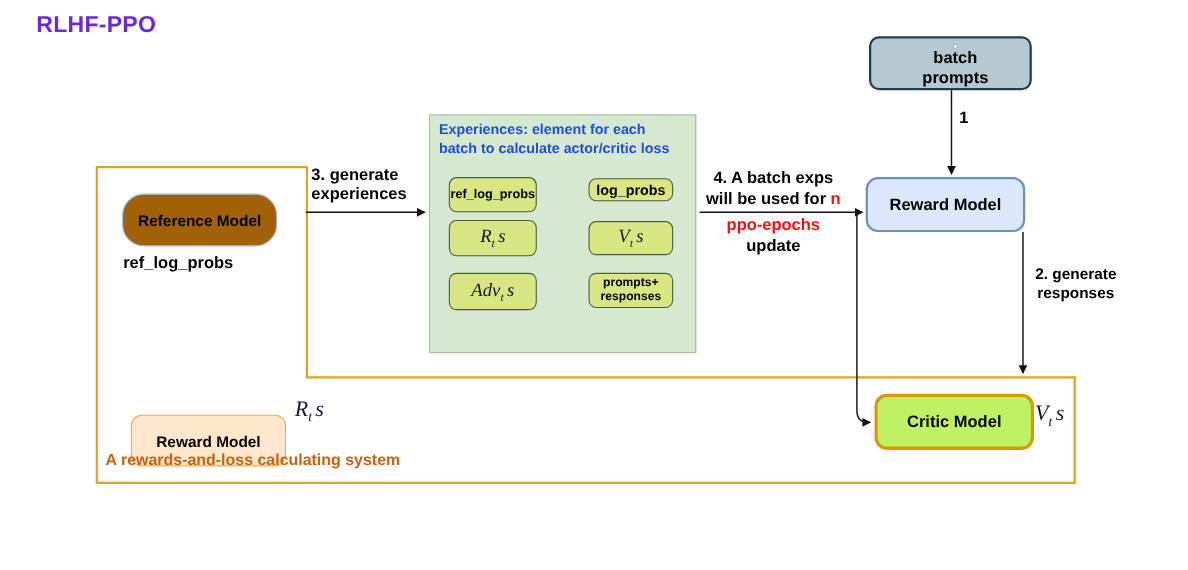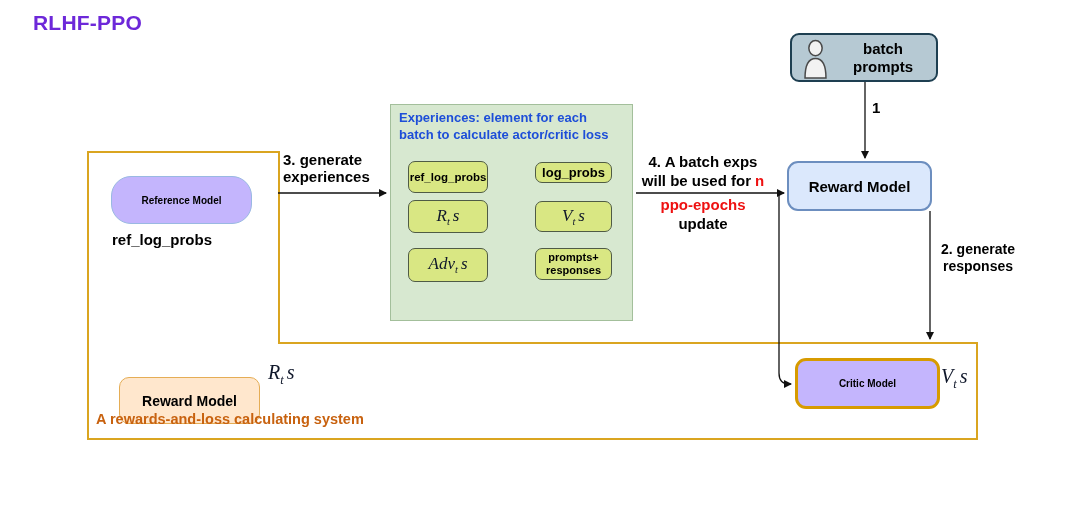--- a/index.html
+++ b/index.html
@@ -18,44 +18,45 @@
   }
 
   .node {
     position:absolute; display:flex; align-items:center; justify-content:center;
     font-weight:bold; color:#000; text-align:center; box-sizing:border-box;
   }
   .preline { white-space: pre-line; }
 
   .node-reference {
     left:111px; top:176px; width:141px; height:48px;
-    background:#c4b5fd; border:1.4px solid #99b9e2; border-radius:20px;
-    font-size:10px;
+    background:#a16207; border:1.4px solid #99b9e2; border-radius:20px;
+    font-size:14px;
   }
   .node-actor {
     left:787px; top:161px; width:145px; height:50px;
     background:#dbe8fc; border:2.6px solid #6c8ebf; border-radius:11px;
     font-size:15px;
   }
   .node-critic {
     left:795px; top:358px; width:145px; height:51px;
-    background:#c4b5fd; border:3px solid #d79b00; border-radius:11px;
-    font-size:10px;
+    background:#bef264; border:3px solid #d79b00; border-radius:11px;
+    font-size:15px;
   }
   .node-reward {
     left:119px; top:352px; width:141px; height:47px;
     background:#ffe7cd; border:1.6px solid #e5ad55; border-radius:10px;
     font-size:14px;
     margin-top:25px;
   }
   .node-batch {
     left:790px; top:33px; width:148px; height:49px;
     background:#b6c9d3; border:2px solid #1e3f51; border-radius:9px;
     font-size:15px; line-height:18px; justify-content:flex-start;
     padding-left:9px;
+    flex-direction:column;
   }
   .node-batch .batch-text { flex:1; text-align:center; }
   .person { width:29px; height:40px; margin-top:2px; }
 
   .lbl { position:absolute; font-weight:bold; color:#000; }
   .lbl-ref-out { left:112px; top:231px; font-size:15px; }
   .lbl-step1 { left:872px; top:99px; font-size:15px; }
   .lbl-step2 { left:928px; top:241px; width:100px; font-size:14px; line-height:17px; text-align:center; }
   .lbl-step3 { left:283px; top:151px; font-size:15px; line-height:17px; }
   .lbl-caption { left:96px; top:411px; font-size:14.5px; color:#c8620f; }

